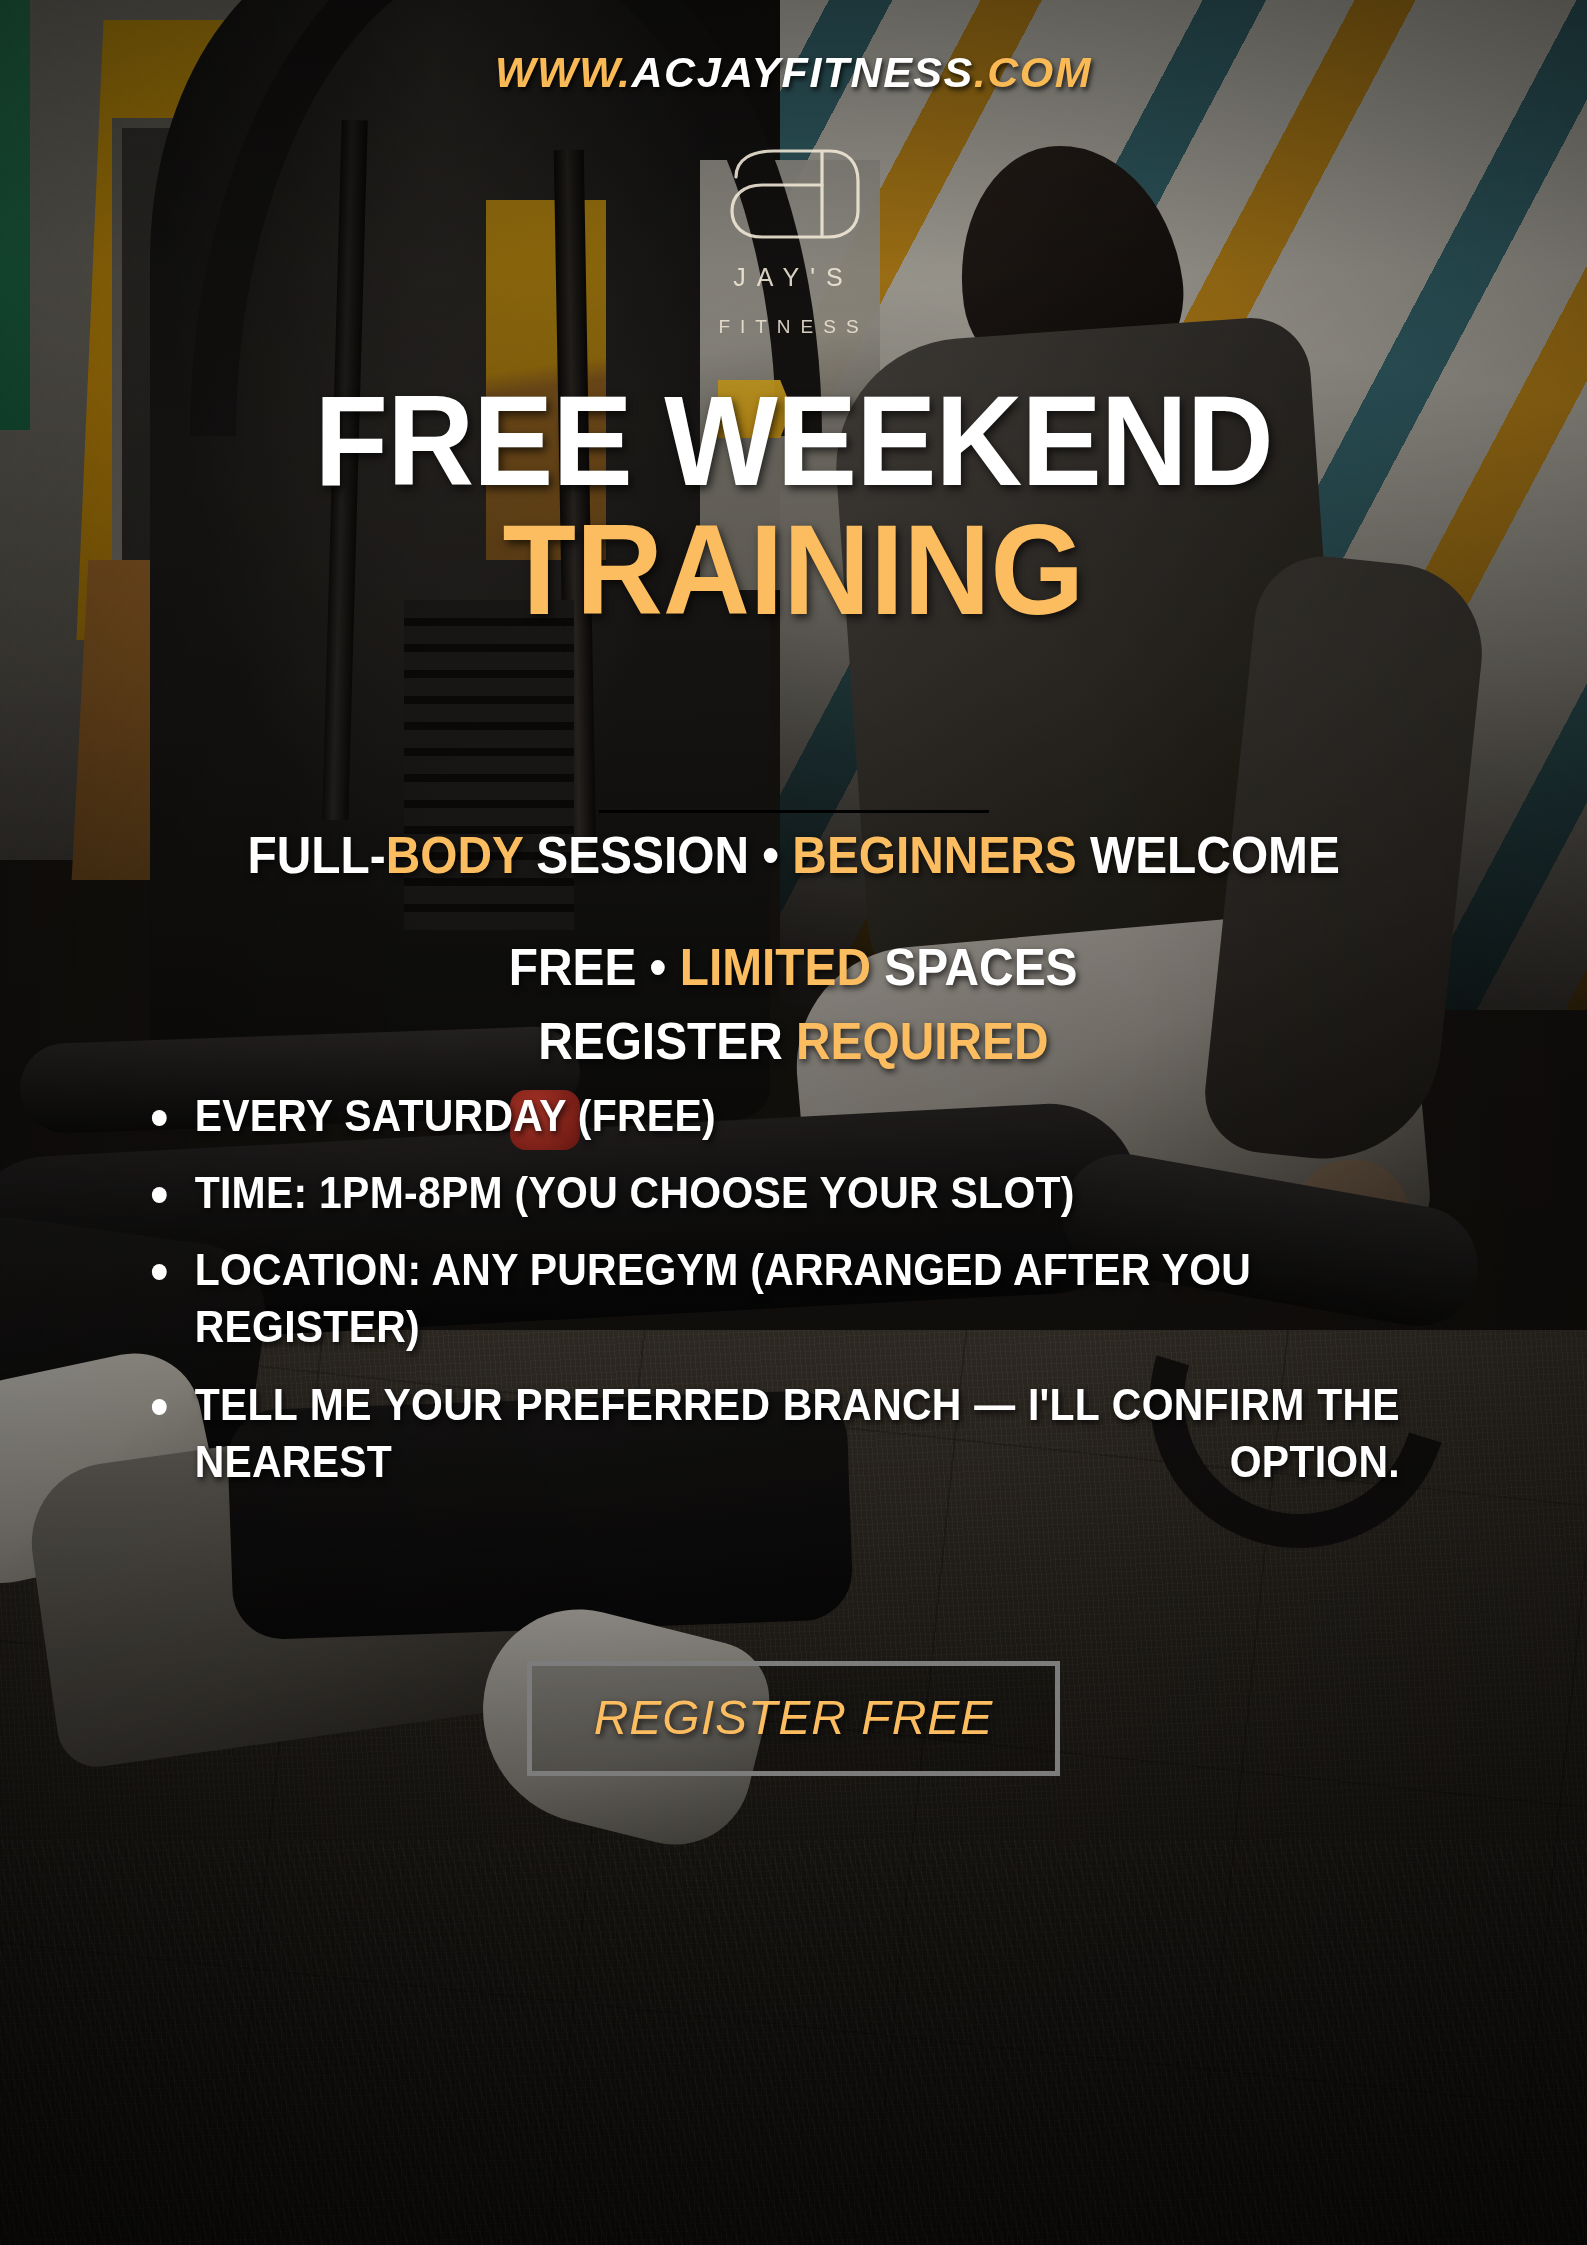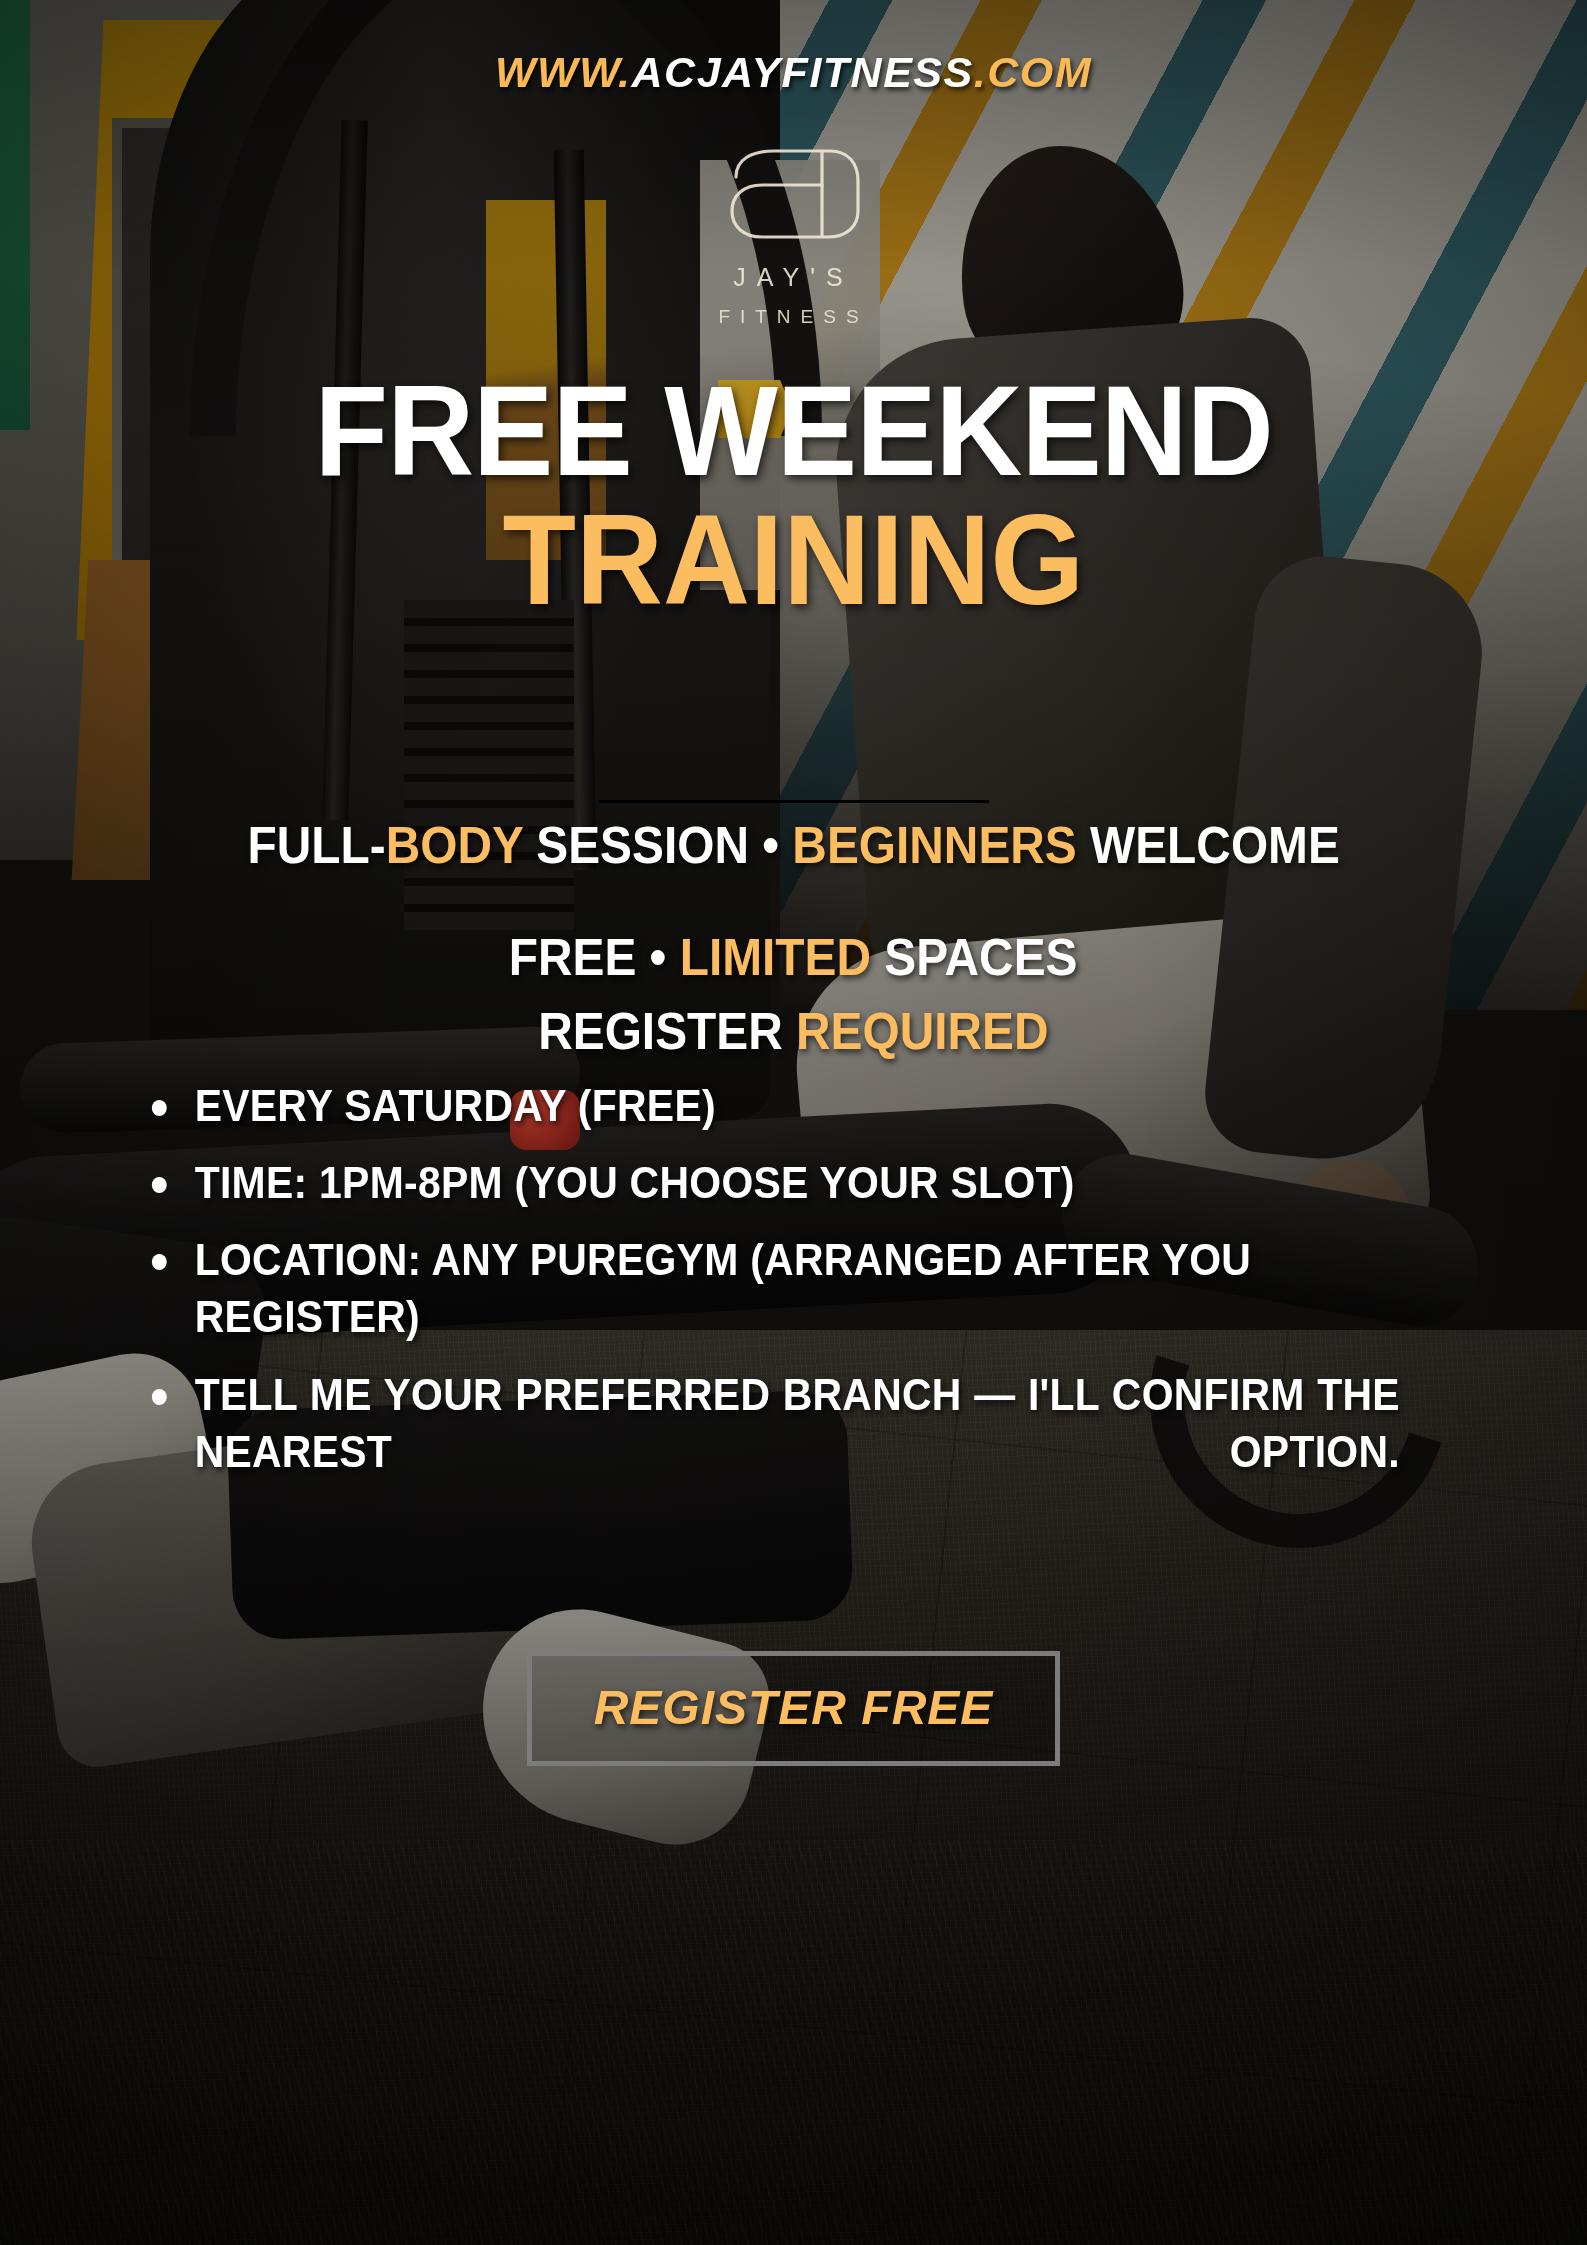--- a/index.html
+++ b/index.html
@@ -275,21 +275,21 @@
     display: flex; flex-direction: column; align-items: center;
     opacity: .88;
   }
   .logo-mark { width: 150px; height: 112px; display: block; }
   .logo-name {
     margin-top: 14px;
     font-size: 25px; letter-spacing: 11px; color: #f3ead8;
     font-weight: normal;
   }
   .logo-sub {
-    margin-top: 14px;
+    margin-top: 24px;
     font-size: 19px; letter-spacing: 10px; color: #efe6d4;
   }
 
   .headline-1 {
     margin-top: 42px;
     font-size: 128px;
     line-height: .96;
     font-weight: bold;
     color: #ffffff;
     letter-spacing: -1px;
@@ -376,21 +376,21 @@
 
   .cta-wrap {
     margin-top: 78px;
   }
   .cta {
     display: inline-block;
     padding: 24px 62px 26px;
     border: 5px solid #7c7c7c;
     color: #fbbd5f;
     font-size: 48px;
-    font-weight: bold;
+    font-weight: normal;
     font-style: italic;
     letter-spacing: 1px;
     background: rgba(0,0,0,.16);
     text-shadow: 2px 3px 6px rgba(0,0,0,.7);
     white-space: nowrap;
     cursor: pointer;
   }
 </style>
 </head>
 <body>

